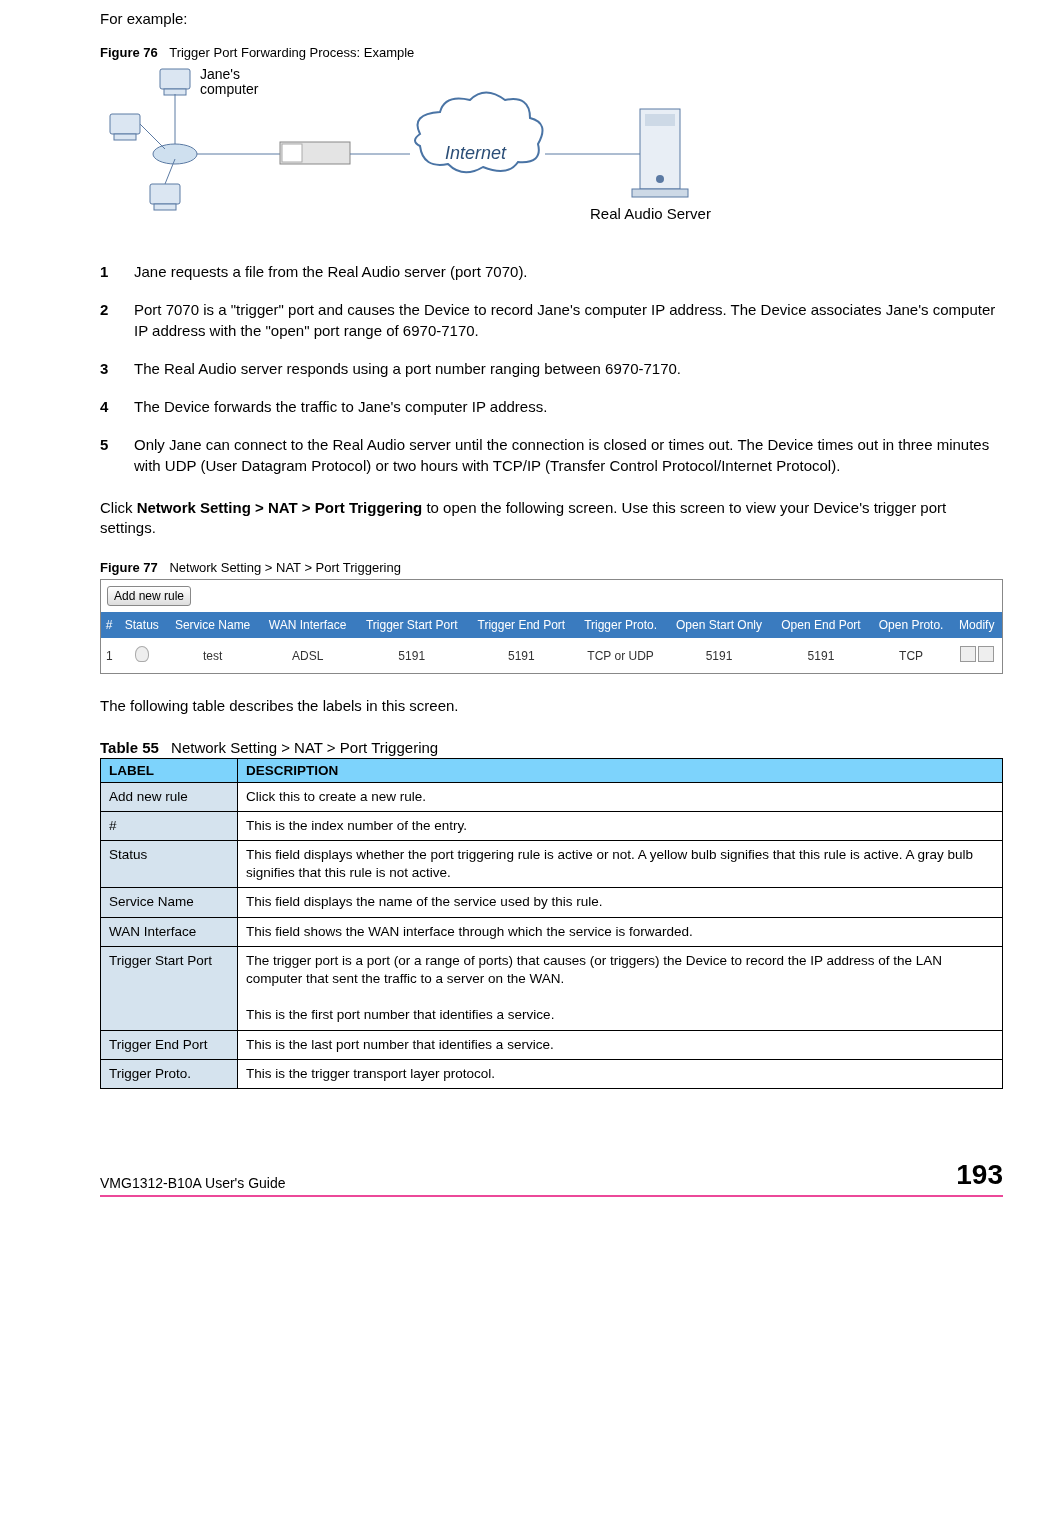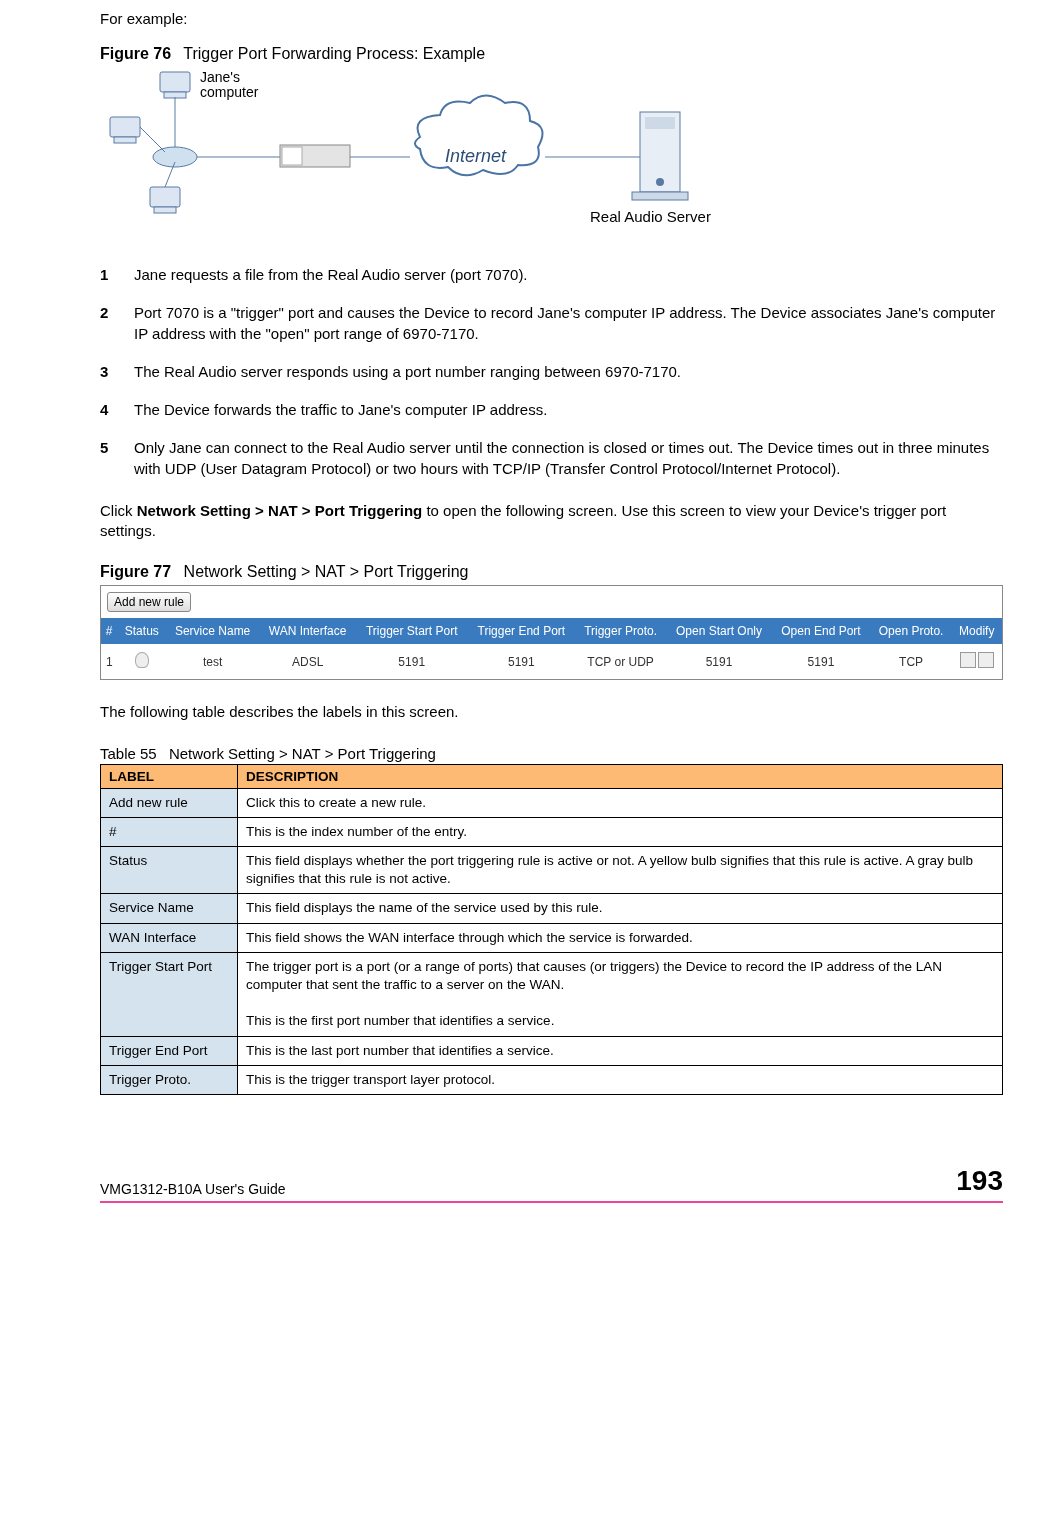--- a/index.html
+++ b/index.html
@@ -19,21 +19,21 @@
     padding-top: 4px;
     text-align: right;
     font-size: 15px;
     margin-bottom: 30px;
   }
   .intro {
     font-size: 15px;
     margin-bottom: 18px;
   }
   .fig-caption {
-    font-size: 16px;
+    font-size: 13px;
     margin-bottom: 4px;
   }
   .fig-caption .fig-num {
     font-weight: bold;
     margin-right: 8px;
   }
   .diagram {
     width: 660px;
     height: 170px;
     margin-bottom: 28px;
@@ -111,30 +111,30 @@
     background:#eee;
   }
   .desc-table-wrap {
     margin-bottom: 30px;
   }
   .tbl-caption {
     font-size: 15px;
     margin-bottom: 2px;
   }
   .tbl-caption .tbl-num {
-    font-weight: normal;
+    font-weight: bold;
     margin-right: 8px;
   }
   table.desc {
     width: 100%;
     border-collapse: collapse;
     font-size: 13.5px;
   }
   table.desc th {
-    background: #fdba74;
+    background: #7dd3fc;
     text-align: left;
     padding: 4px 8px;
     border: 1px solid #000;
     font-weight: bold;
   }
   table.desc td {
     border: 1px solid #000;
     padding: 5px 8px;
     vertical-align: top;
     line-height: 1.35;

